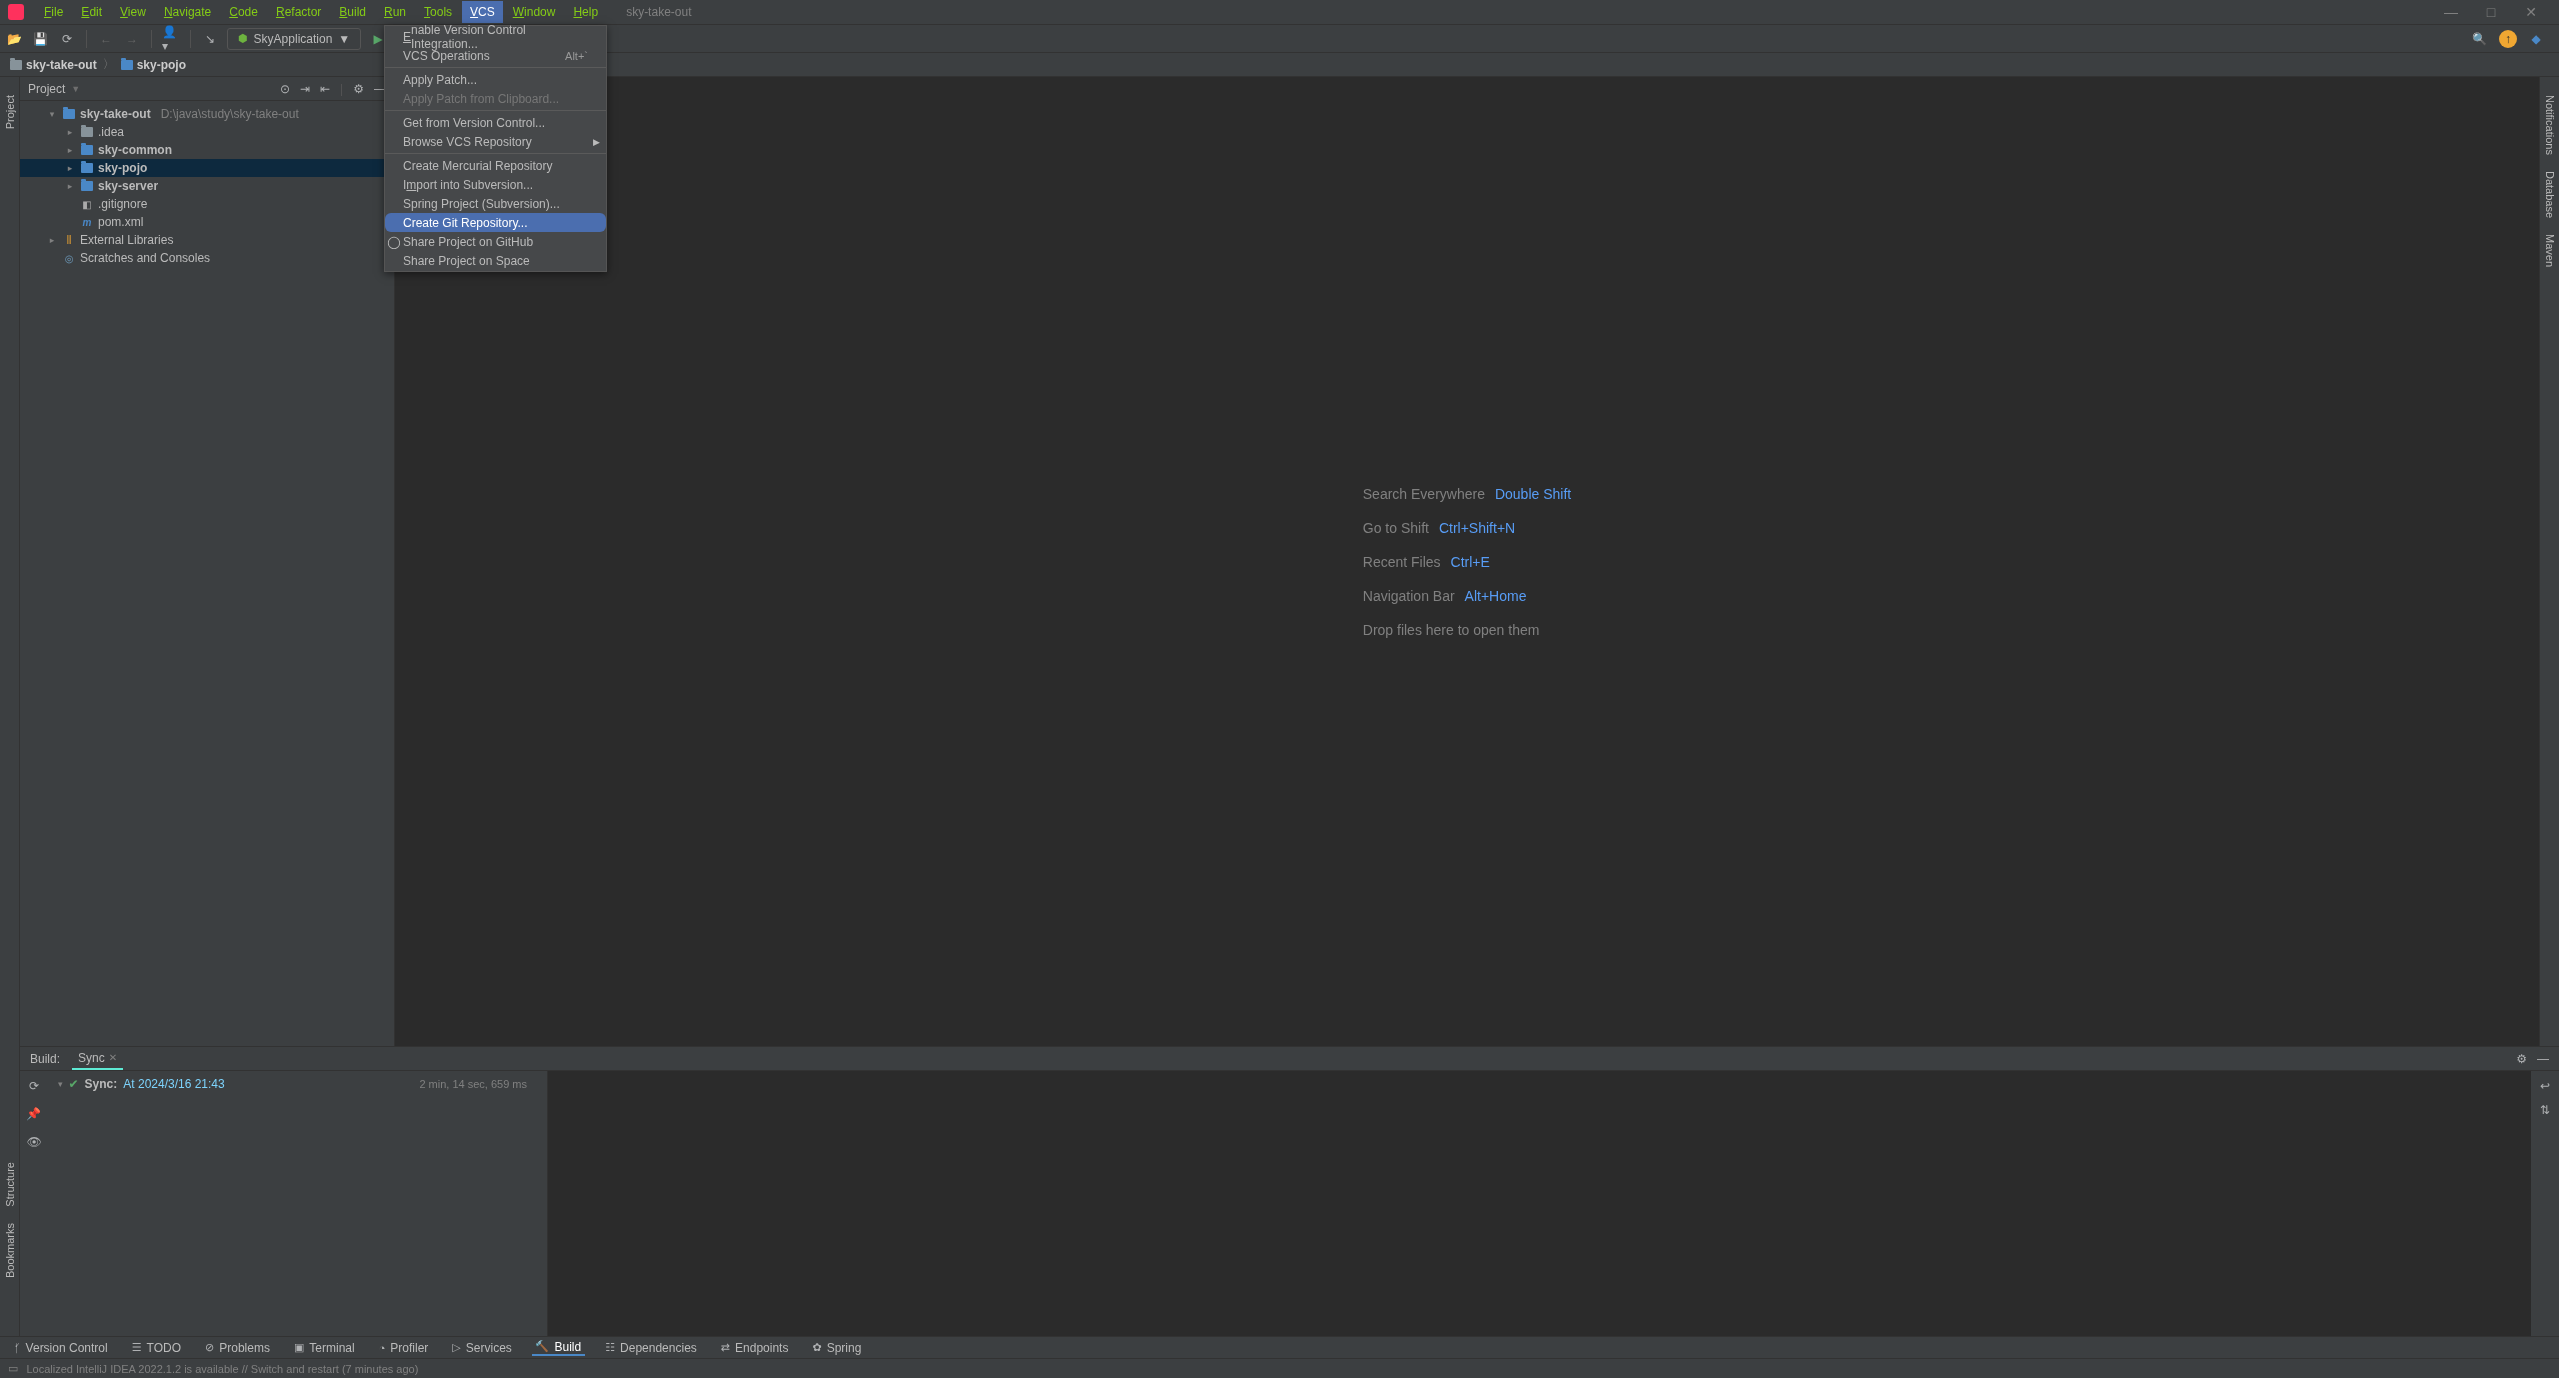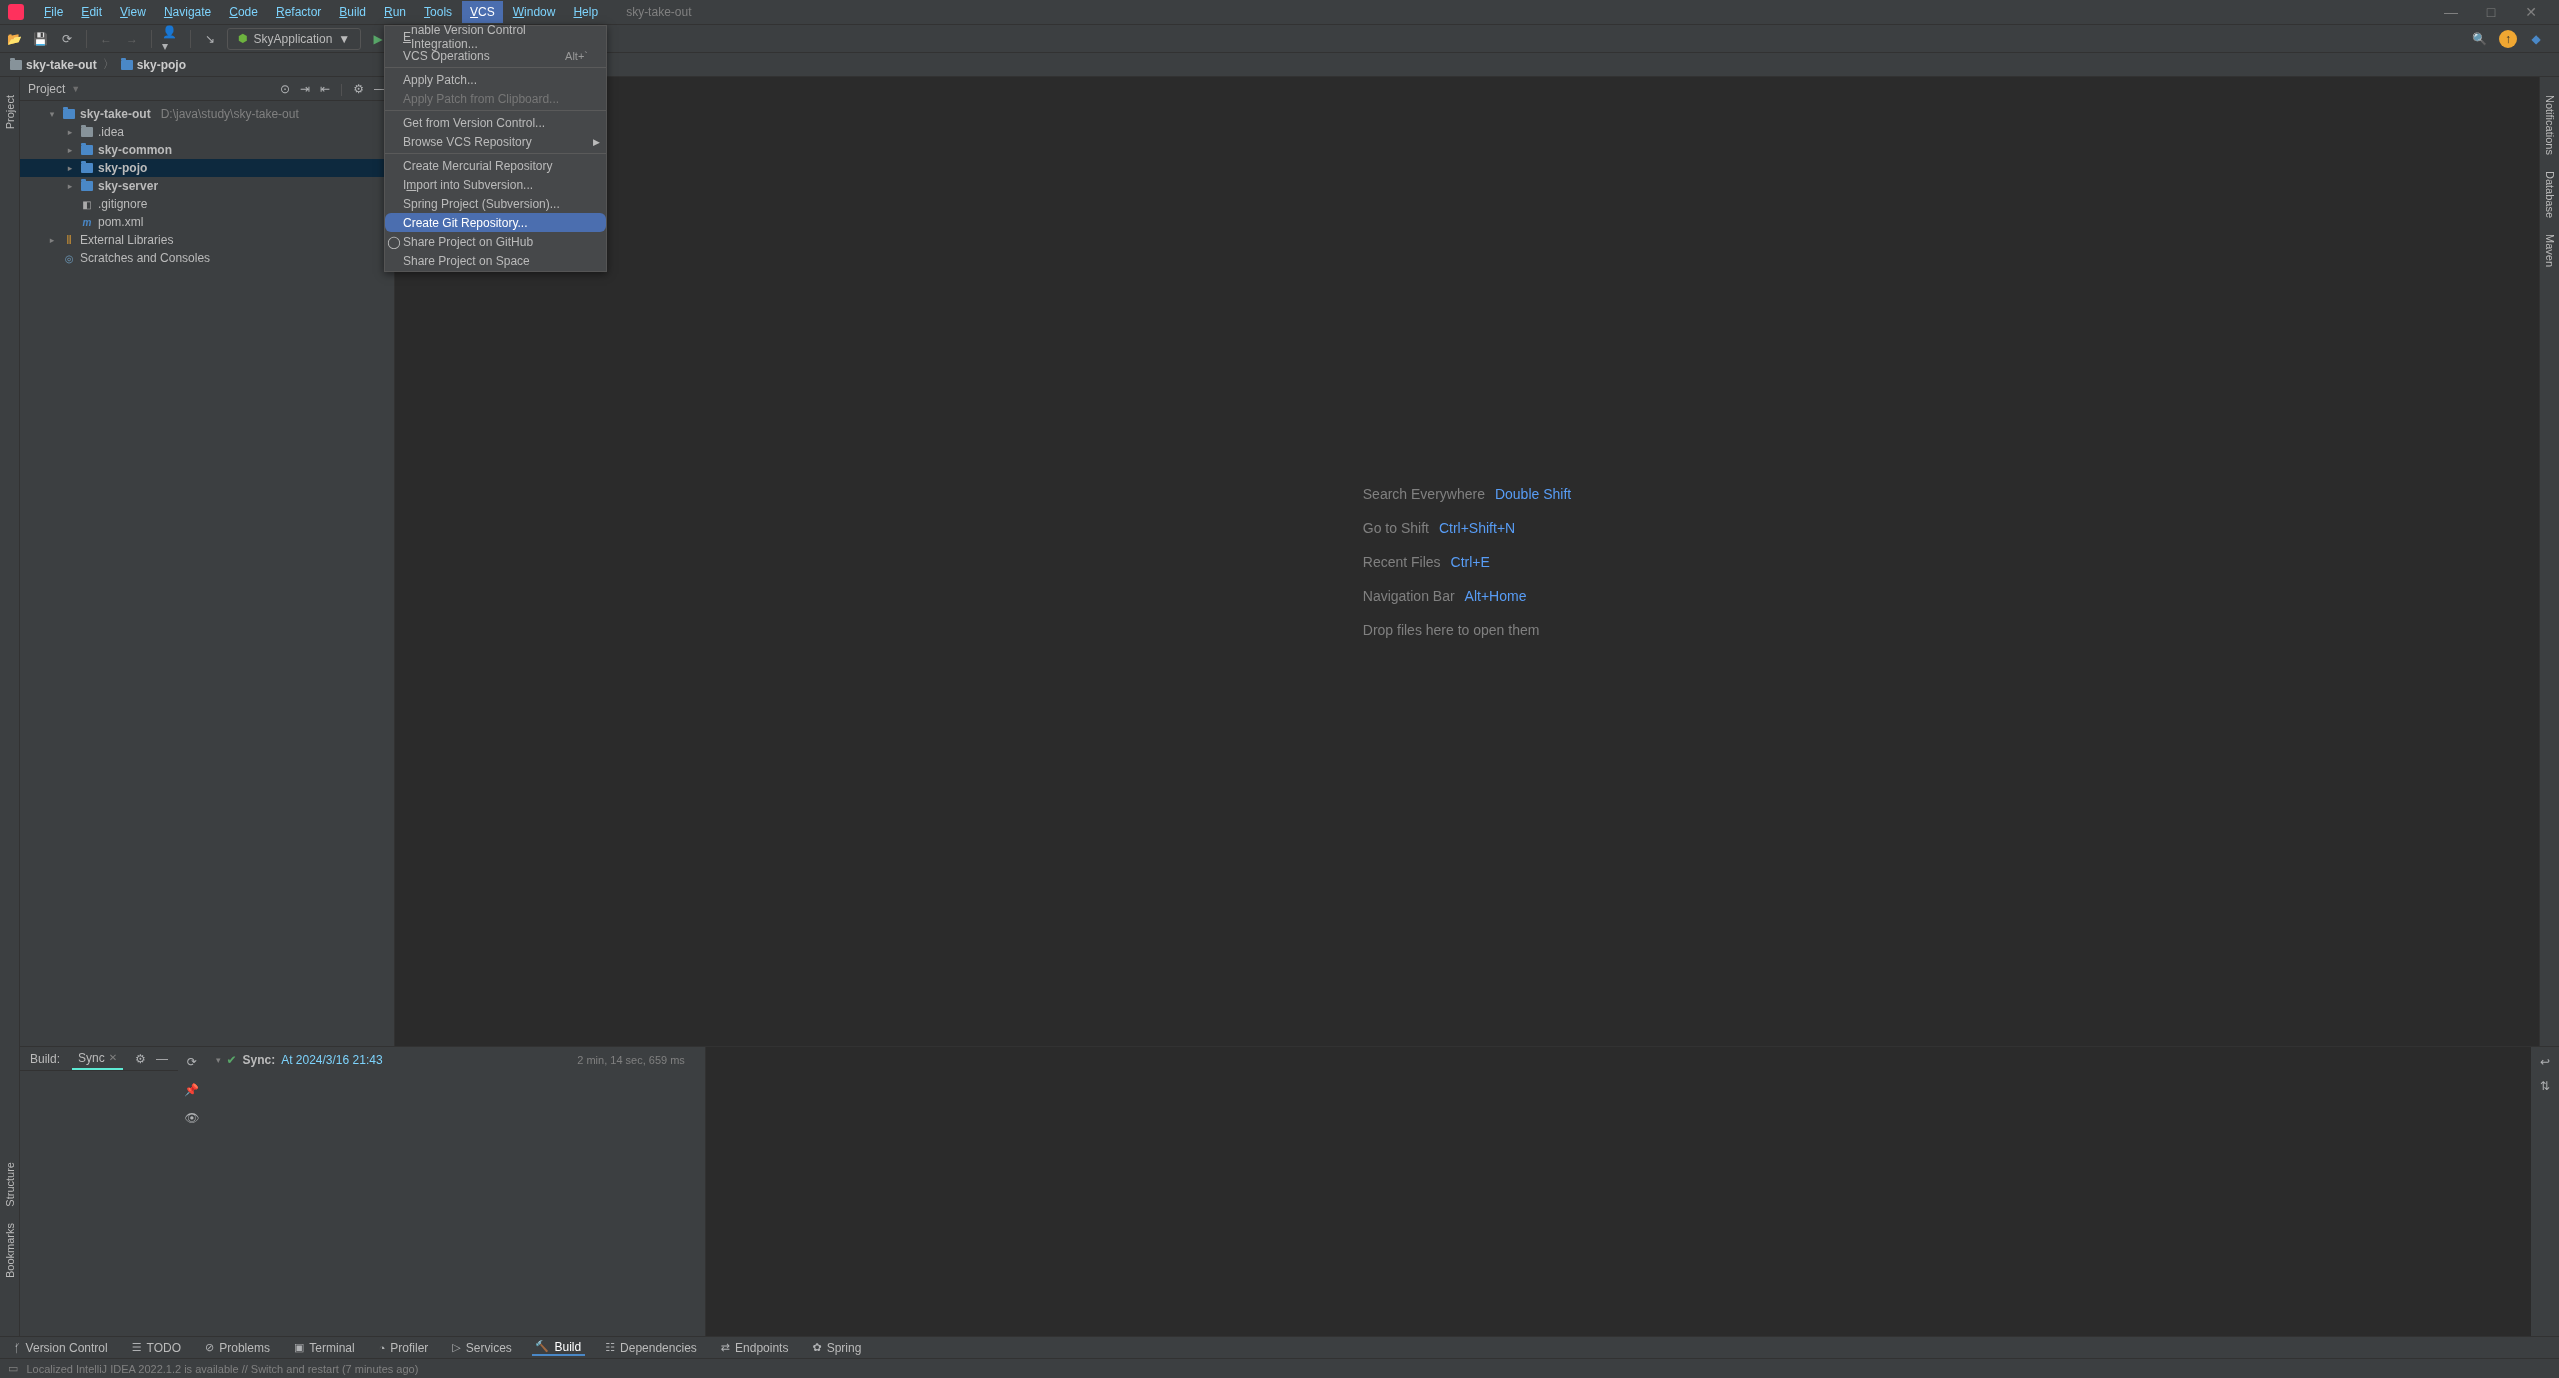--- a/index.html
+++ b/index.html
@@ -1,21 +1,21 @@
 <!DOCTYPE html>
 <html><head>
 <meta charset="utf-8">
 <style>
 * { margin: 0; padding: 0; box-sizing: border-box; }
 body { font-family: "Segoe UI", Arial, sans-serif; font-size: 12px; background: #3c3f41; color: #bbbbbb; overflow: hidden; width: 2559px; height: 1378px; }
 
 .titlebar { height: 25px; background: #3c3f41; display: flex; align-items: center; padding: 0 8px; border-bottom: 1px solid #323232; }
 .app-icon { width: 16px; height: 16px; background: #fe315d; border-radius: 3px; margin-right: 12px; }
 .menu-items { display: flex; gap: 2px; }
-.menu-item { padding: 4px 8px; cursor: default; color: #7dd3fc; }
+.menu-item { padding: 4px 8px; cursor: default; color: #84cc16; }
 .menu-item.active { background: #4b6eaf; color: #fff; }
 .proj-title { margin-left: 20px; color: #808080; }
 .window-controls { margin-left: auto; display: flex; gap: 20px; color: #808080; padding-right: 10px; }
 .winctrl { width: 20px; text-align: center; cursor: default; font-size: 14px;}
 
 .toolbar { height: 28px; background: #3c3f41; display: flex; align-items: center; padding: 0 6px; gap: 8px; border-bottom: 1px solid #323232; }
 .tb-icon { width: 18px; height: 18px; display: flex; align-items: center; justify-content: center; color: #afb1b3; cursor: default; }
 .tb-sep { width: 1px; height: 18px; background: #515151; margin: 0 2px;}
 .run-config { display: flex; align-items: center; gap: 6px; background: #3c3f41; border: 1px solid #555; border-radius: 3px; padding: 2px 10px; height: 22px; }
 .run-config .spring-icon { color: #6db33f; font-size: 11px;}
@@ -58,21 +58,21 @@
 .dropdown-menu { position: absolute; left: 384px; top: 25px; width: 223px; background: #46484a; border: 1px solid #555; box-shadow: 0 2px 8px rgba(0,0,0,0.5); z-index: 100; padding: 1px 0;}
 .dm-item { height: 19px; display: flex; align-items: center; padding: 0 18px; color: #bbbbbb; cursor: default; font-size: 12px; position: relative;}
 .dm-item.highlighted { background: #4b6eaf; color: #fff; border-radius: 6px; }
 .dm-item.disabled { color: #777777; }
 .dm-item .shortcut { margin-left: auto; color: #999; font-size: 11px;}
 .dm-item .submenu-arrow { position: absolute; right: 6px; font-size: 9px;}
 .dm-sep { height: 1px; background: #5a5a5a; margin: 2px 0;}
 .dm-item .pre-icon { position: absolute; left: 2px; width: 14px; text-align: center;}
 .underline { text-decoration: underline; }
 
-.build-panel { height: 290px; background: #3c3f41; border-top: 1px solid #323232; display: flex; }
+.build-panel { height: 290px; background: #3c3f41; border-top: 1px solid #323232; display: flex; flex-direction: column;}
 .build-header { height: 24px; display: flex; align-items: center; padding: 0 10px; gap: 12px; border-bottom: 1px solid #323232;}
 .build-tab { display: flex; align-items: center; gap: 4px; padding: 0 6px; height: 22px; border-bottom: 2px solid transparent;}
 .build-tab.active { border-bottom: 2px solid #5eead4; }
 .build-tab .close-x { color: #808080; font-size: 10px;}
 .build-header .gear-icons { margin-left: auto; display: flex; gap: 10px; color: #afb1b3;}
 .build-body { display: flex; flex: 1;}
 .build-left-icons { width: 28px; display: flex; flex-direction: column; align-items: center; padding-top: 8px; gap: 14px; color: #afb1b3;}
 .build-content { flex: 1; padding: 6px 10px; border-right: 1px solid #323232; width: 500px; flex: none;}
 .build-content-right { flex: 1; background: #2b2b2b;}
 .build-right-icons { width: 28px; display: flex; flex-direction: column; align-items: center; padding-top: 8px; gap: 10px; color: #afb1b3;}

